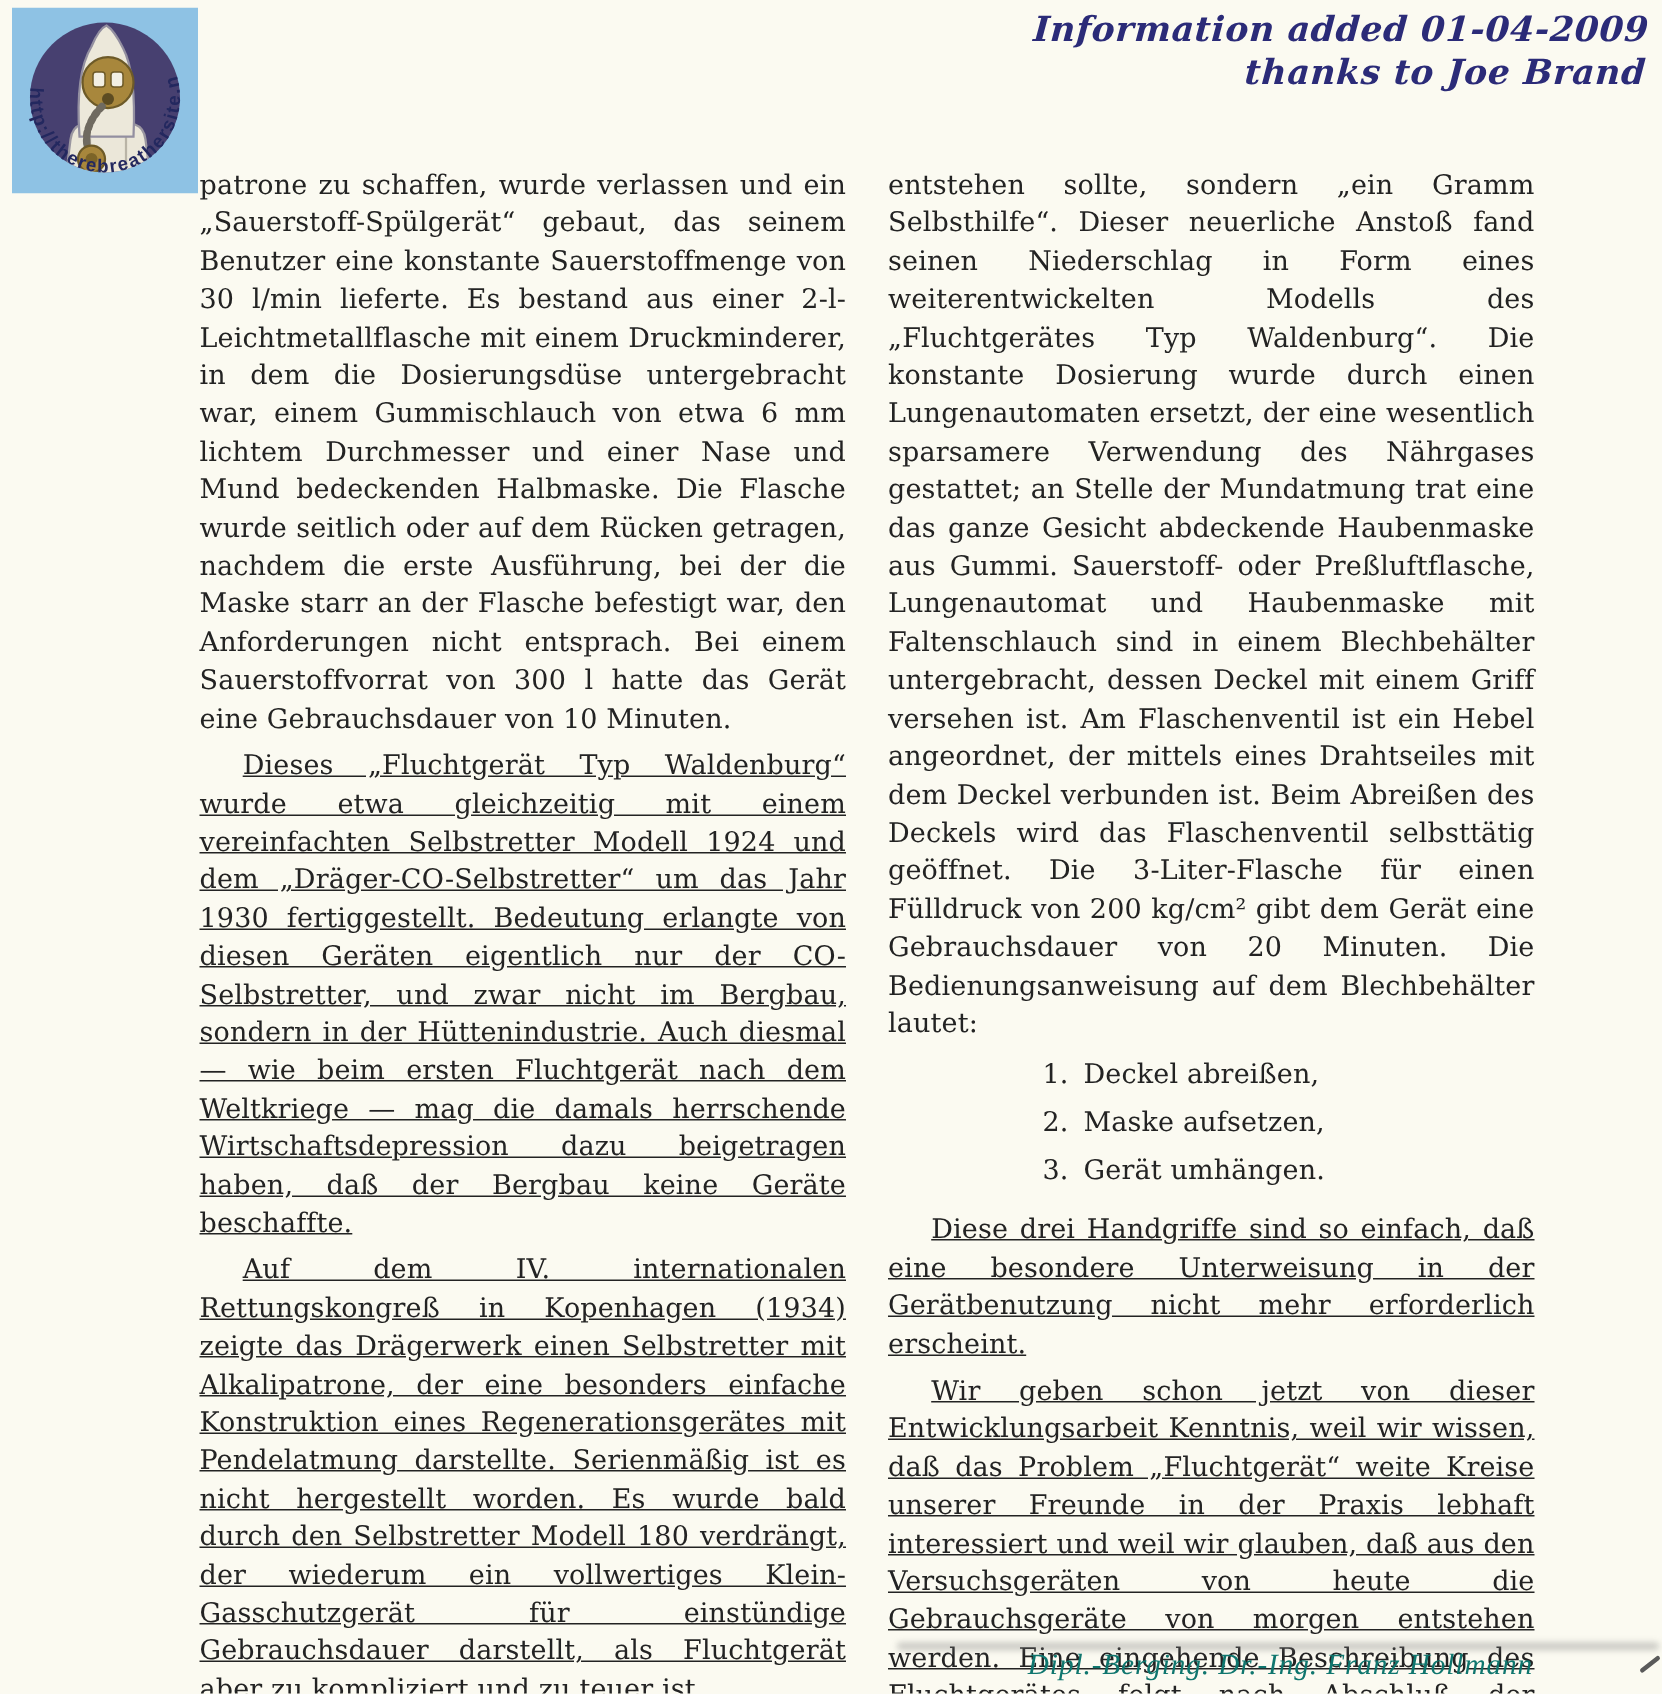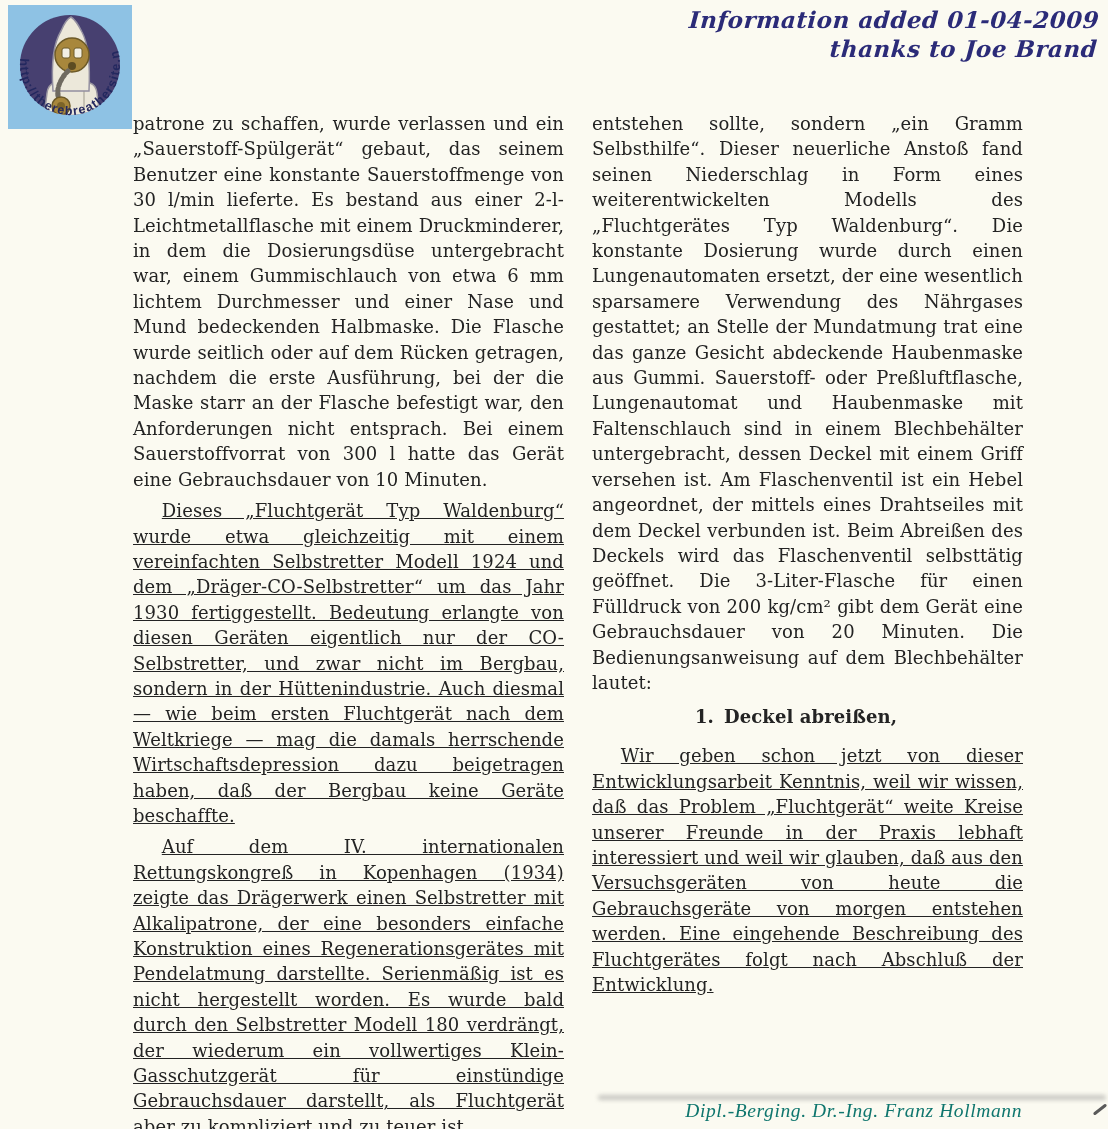--- a/index.html
+++ b/index.html
@@ -45,21 +45,21 @@
     font-size: 18px;
     line-height: 25.4px;
     text-align: justify;
     letter-spacing: 0.1px;
   }
   .col-left  { left: 133px; }
   .col-right { left: 592px; }
   .col p { margin: 0 0 6px 0; }
   .col p.indent { text-indent: 1.6em; text-decoration: underline; }
 
-  .olist { margin: 0 0 10px 103px; font-weight: bold; }
+  .olist { margin: 0 0 10px 103px; }
   .olist-item { line-height: 32px; text-align: left; }
   .olist-item .num { margin-right: 10px; }
 
   .signature {
     position: absolute;
     left: 592px; top: 1100px;
     width: 430px;
     text-align: right;
     font-family: "Liberation Serif", serif;
     font-style: italic;
@@ -136,21 +136,28 @@
     <p class="indent">Auf dem IV. internationalen Rettungskongreß in Kopenhagen (1934) zeigte das Drägerwerk einen Selbstretter mit Alkalipatrone, der eine besonders einfache Konstruktion eines Regenerationsgerätes mit Pendelatmung darstellte. Serienmäßig ist es nicht hergestellt worden. Es wurde bald durch den Selbstretter Modell 180 verdrängt, der wiederum ein vollwertiges Klein-Gasschutzgerät für einstündige Gebrauchsdauer darstellt, als Fluchtgerät aber zu kompliziert und zu teuer ist.</p>
 
   </div>
 
   <div class="col col-right">
     <p>entstehen sollte, sondern „ein Gramm Selbsthilfe“. Dieser neuerliche Anstoß fand seinen Niederschlag in Form eines weiterentwickelten Modells des „Fluchtgerätes Typ Waldenburg“. Die konstante Dosierung wurde durch einen Lungenautomaten ersetzt, der eine wesentlich sparsamere Verwendung des Nährgases gestattet; an Stelle der Mundatmung trat eine das ganze Gesicht abdeckende Haubenmaske aus Gummi. Sauerstoff- oder Preßluftflasche, Lungenautomat und Haubenmaske mit Faltenschlauch sind in einem Blechbehälter untergebracht, dessen Deckel mit einem Griff versehen ist. Am Flaschenventil ist ein Hebel angeordnet, der mittels eines Drahtseiles mit dem Deckel verbunden ist. Beim Abreißen des Deckels wird das Flaschenventil selbsttätig geöffnet. Die 3-Liter-Flasche für einen Fülldruck von 200 kg/cm² gibt dem Gerät eine Gebrauchsdauer von 20 Minuten. Die Bedienungsanweisung auf dem Blechbehälter lautet:</p>
     <div class="olist">
       <div class="olist-item">
         <span class="num">1.</span><span>Deckel abreißen,</span>
       </div>
+      <div class="olist-item">
+        <span class="num">2.</span><span>Maske aufsetzen,</span>
+      </div>
+      <div class="olist-item">
+        <span class="num">3.</span><span>Gerät umhängen.</span>
+      </div>
     </div>
+    <p class="indent">Diese drei Handgriffe sind so einfach, daß eine besondere Unterweisung in der Gerätbenutzung nicht mehr erforderlich erscheint.</p>
     <p class="indent">Wir geben schon jetzt von dieser Entwicklungsarbeit Kenntnis, weil wir wissen, daß das Problem „Fluchtgerät“ weite Kreise unserer Freunde in der Praxis lebhaft interessiert und weil wir glauben, daß aus den Versuchsgeräten von heute die Gebrauchsgeräte von morgen entstehen werden. Eine eingehende Beschreibung des Fluchtgerätes folgt nach Abschluß der Entwicklung.</p>
   </div>
 
   <div class="streak"></div>
   <div class="edge-mark"></div>
 
   <div class="signature">Dipl.-Berging. Dr.-Ing. Franz Hollmann</div>
 
 </div>
 

